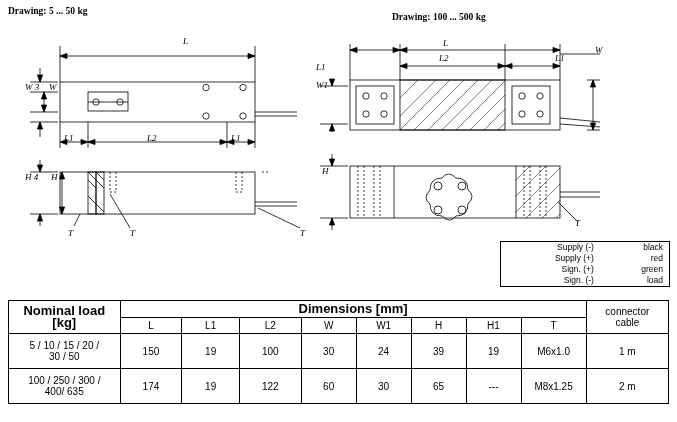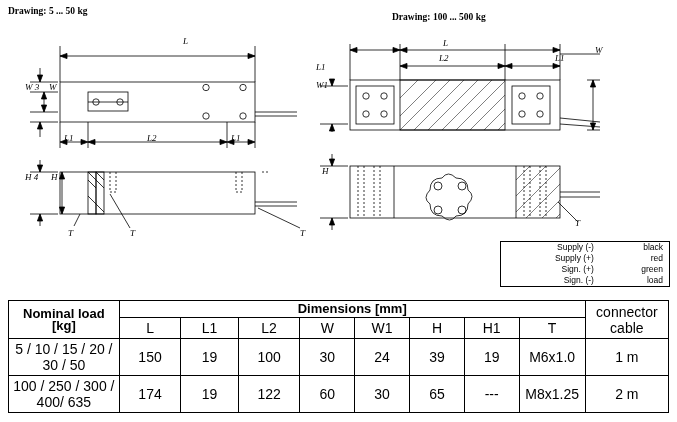--- a/index.html
+++ b/index.html
@@ -67,21 +67,21 @@
     position: absolute;
     left: 8px;
     top: 300px;
     width: 661px;
     border: 1px solid #000;
   }
   .dim-table td, .dim-table th {
     border: 1px solid #000;
     text-align: center;
     vertical-align: middle;
-    font-size: 14px;
+    font-size: 10px;
     padding: 2px 1px;
   }
   .dim-table .hdr-main {
     font-weight: bold;
     font-size: 13px;
     line-height: 12px;
   }
 </style>
 </head>
 <body>

